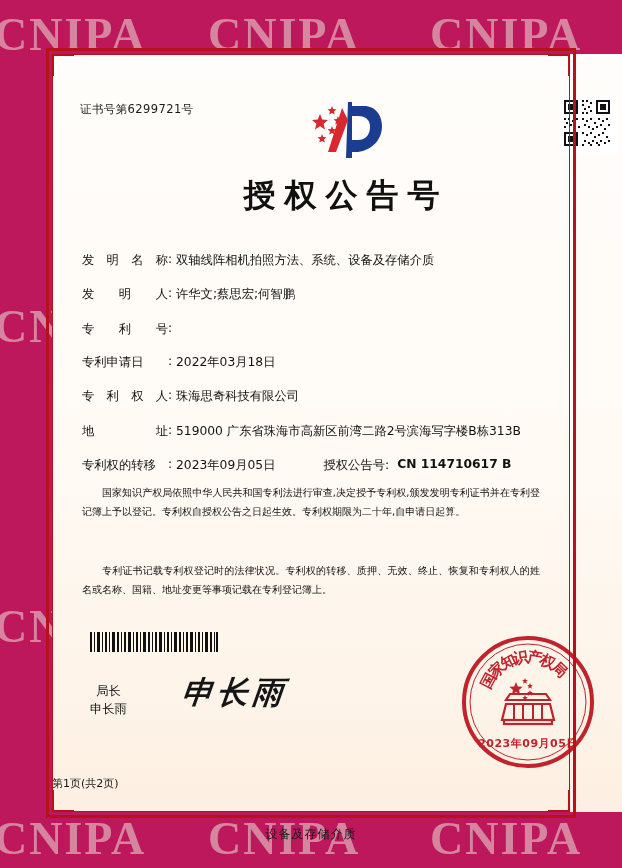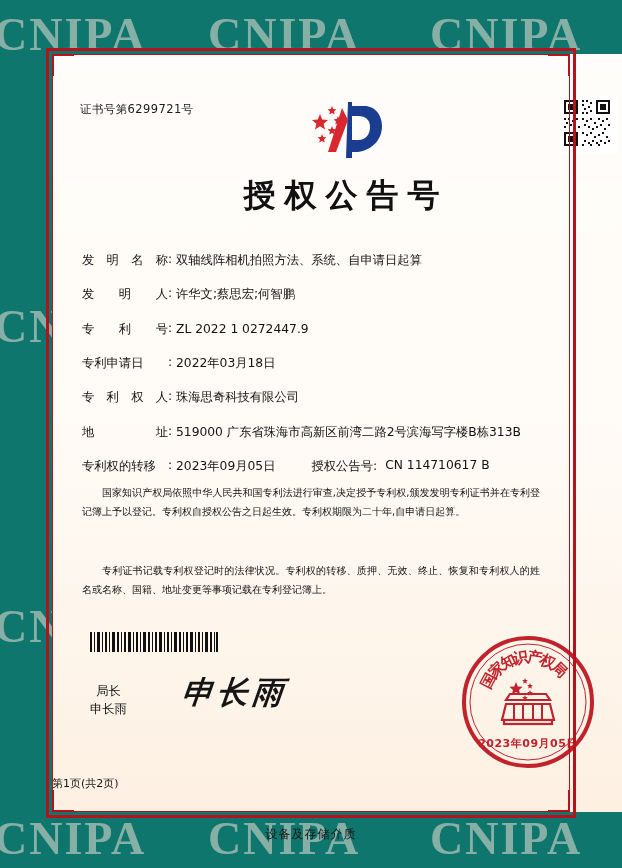--- a/index.html
+++ b/index.html
@@ -11,21 +11,21 @@
     height: 868px;
     background: #ffffff;
     font-family: "DejaVu Sans", "Liberation Sans", sans-serif;
     overflow: hidden;
   }
 
   .page {
     position: relative;
     width: 622px;
     height: 868px;
-    background: #0f766e;
+    background: #be185d;
     overflow: hidden;
   }
 
   
   .watermark {
     position: absolute;
     font-family: "Liberation Serif", serif;
     font-weight: bold;
     color: #e8ded4;
     opacity: 0.55;
@@ -158,24 +158,24 @@
   }
   .label.spread span { display: inline-block; }
   .colon { width: 8px; flex: none; }
   .value {
     flex: 1;
     line-height: 1.45;
     word-break: break-all;
   }
   .row.inline-two .value { flex: none; }
   .second-label {
-    margin-left: 36px;
+    margin-left: 48px;
     white-space: nowrap;
   }
-  .second-value { margin-left: 8px; white-space: nowrap; }
+  .second-value { margin-left: 8px; white-space: nowrap; font-weight: bold; }
 
   
   .para {
     position: absolute;
     left: 30px;
     width: 458px;
     font-size: 10px;
     line-height: 1.85;
     text-align: justify;
     text-indent: 2em;
@@ -363,41 +363,40 @@
     <div class="fields">
 
       <div class="row">
         <div class="label spread">
             <span>发</span>
             <span>明</span>
             <span>名</span>
             <span>称</span>
           </div>
         <div class="colon">:</div>
-        <div class="value">双轴线阵相机拍照方法、系统、自申请日起算</div>
+        <div class="value">双轴线阵相机拍照方法、系统、设备及存储介质</div>
       </div>
 
       <div class="row">
         <div class="label spread">
             <span>发</span>
             <span>明</span>
             <span>人</span>
           </div>
         <div class="colon">:</div>
         <div class="value">许华文;蔡思宏;何智鹏</div>
       </div>
 
       <div class="row">
         <div class="label spread">
             <span>专</span>
             <span>利</span>
             <span>号</span>
           </div>
         <div class="colon">:</div>
-        <div class="value">ZL 2022 1 0272447.9</div>
       </div>
 
       <div class="row">
         <div class="label">专利申请日</div>
         <div class="colon">:</div>
         <div class="value">2022年03月18日</div>
       </div>
 
       <div class="row">
         <div class="label spread">

